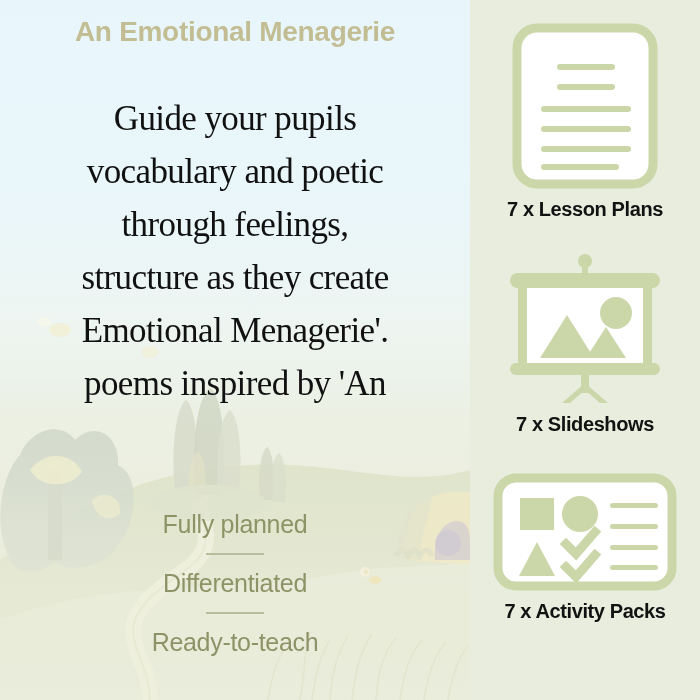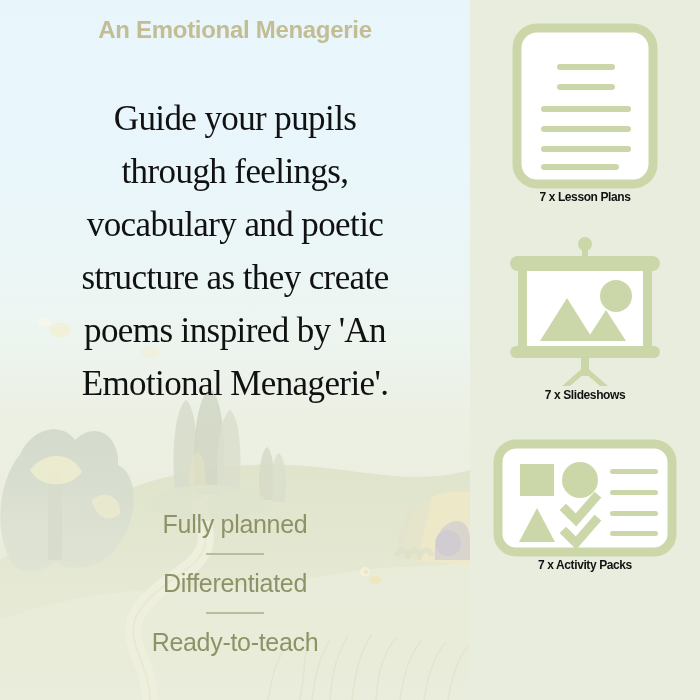--- a/index.html
+++ b/index.html
@@ -34,21 +34,21 @@
     left: 0; top: 0;
     width: 470px; height: 700px;
     pointer-events: none;
   }
 
   .title {
     position: absolute;
     left: 0; right: 0;
     top: 16px;
     text-align: center;
-    font-size: 24px;
+    font-size: 28px;
     font-weight: bold;
     letter-spacing: -0.3px;
     color: #c3bd93;
     z-index: 5;
   }
 
   .body-copy {
     position: absolute;
     left: 16px;
     right: 16px;
@@ -99,25 +99,25 @@
     width: 230px;
     display: flex;
     flex-direction: column;
     align-items: center;
   }
   .asset-block.b1 { margin-top: 22px; }
   .asset-block.b2 { margin-top: 32px; }
   .asset-block.b3 { margin-top: 36px; }
 
   .asset-label {
-    font-size: 12px;
+    font-size: 20px;
     font-weight: bold;
     color: #121212;
     letter-spacing: -0.4px;
-    margin-top: 0;
+    margin-top: 8px;
     text-align: center;
     white-space: nowrap;
   }
 
   .icon-wrap { line-height: 0; }
 </style>
 </head>
 <body>
 
 <div id="poster">
@@ -191,25 +191,25 @@
         <path d="M268 700 C 272 676, 276 662, 284 650"></path>
       </g>
 
       <rect x="0" y="0" width="470" height="430" fill="url(#fadeTop)" opacity="0.55"></rect>
     </svg>
 
     <div class="title">An Emotional Menagerie</div>
 
     <div class="body-copy">
       <div>Guide your pupils</div>
+      <div>vocabulary and poetic</div>
       <div>through feelings,</div>
-      <div>vocabulary and poetic</div>
       <div>structure as they create</div>
+      <div>Emotional Menagerie'.</div>
       <div>poems inspired by 'An</div>
-      <div>Emotional Menagerie'.</div>
     </div>
 
     <div class="features">
       <div class="feature-text">Fully planned</div>
       <hr class="feature-divider">
       <div class="feature-text">Differentiated</div>
       <hr class="feature-divider">
       <div class="feature-text">Ready-to-teach</div>
     </div>
   </div>

